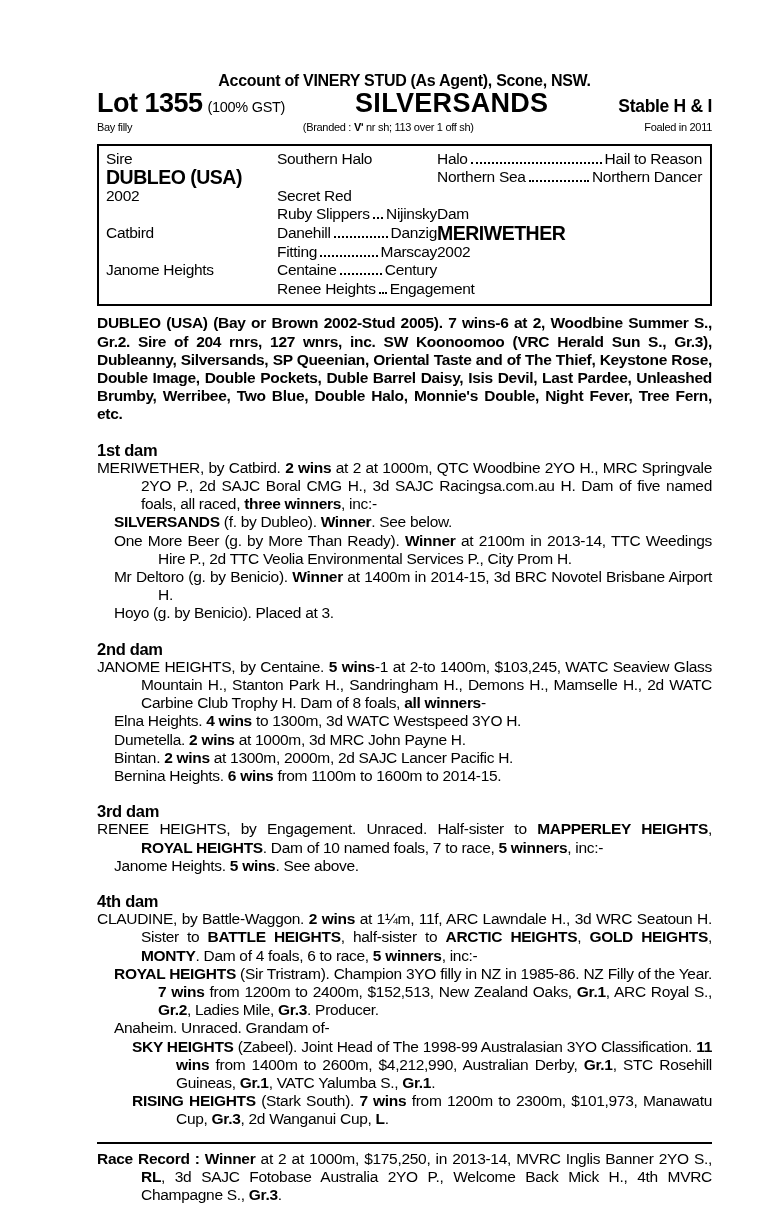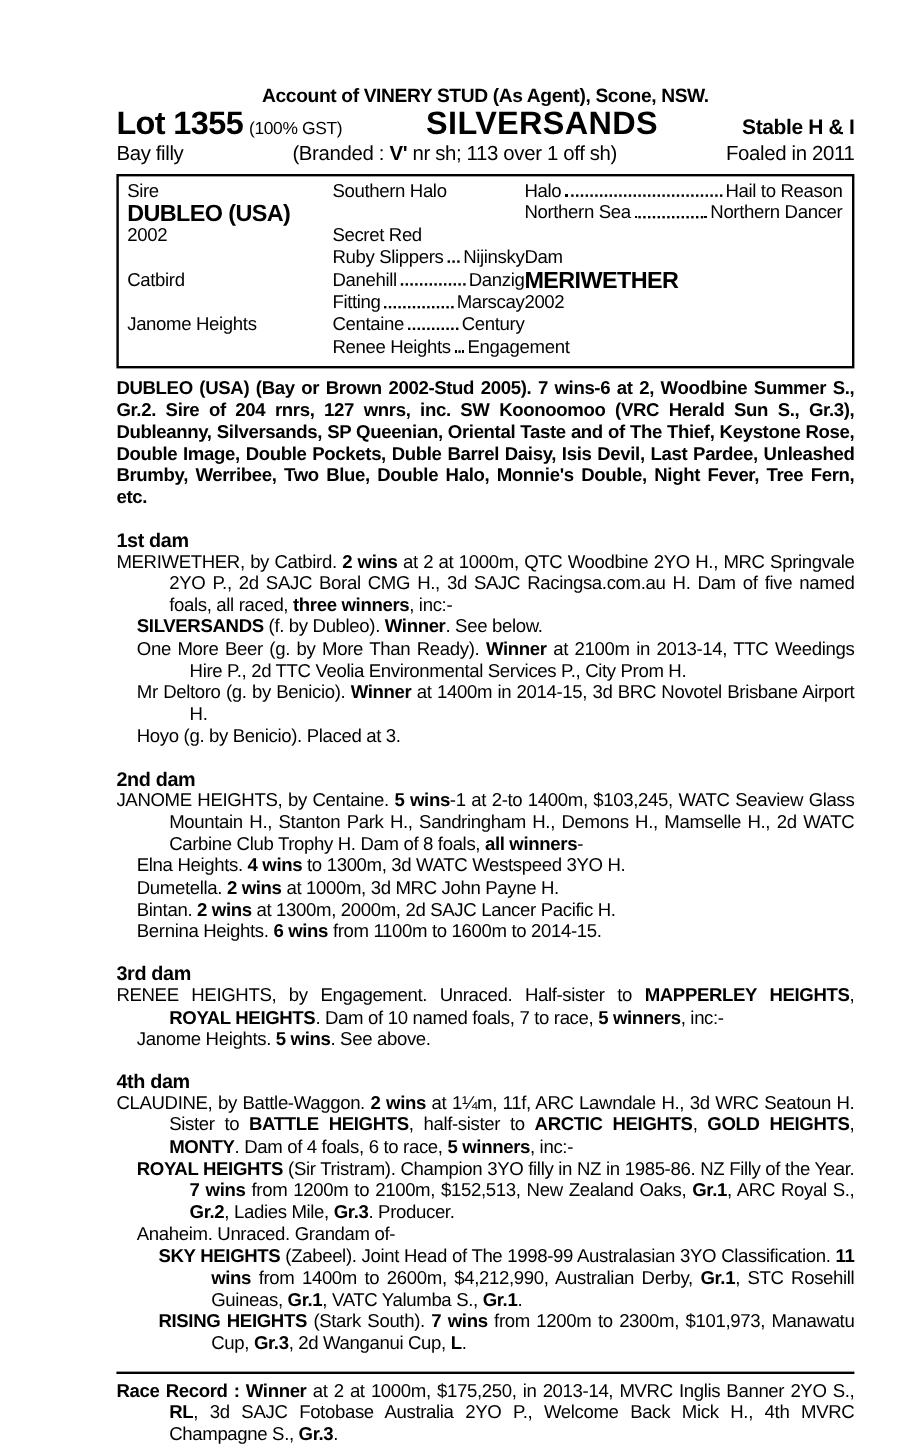--- a/index.html
+++ b/index.html
@@ -12,21 +12,21 @@
   .page{box-sizing:border-box;width:769px;height:1210px;padding:72px 57px 0 97px;overflow:hidden;}
 
   
   .account{text-align:center;font-weight:bold;font-size:16px;}
   .lot-line{display:flex;justify-content:space-between;align-items:baseline;margin-top:4px;}
   .lot-group{white-space:nowrap;}
   .lot-num{font-size:27px;font-weight:bold;letter-spacing:-0.5px;}
   .gst{font-size:14.5px;margin-left:5px;}
   .horse{font-size:27px;font-weight:bold;letter-spacing:0.3px;}
   .stable{font-size:17.5px;font-weight:bold;}
-  .sub-line{display:flex;justify-content:space-between;align-items:baseline;font-size:17px;margin-top:2px;}
+  .sub-line{display:flex;justify-content:space-between;align-items:baseline;font-size:11px;margin-top:2px;}
   .brand-mark{font-weight:bold;}
 
   
   .ped-box{border:2px solid #000;margin-top:7px;padding:4px 8px 6px 7px;}
   .ped-grid{display:grid;grid-template-columns:171px 160px 1fr;}
   .ped-grid>div{height:18.6px;line-height:18.6px;white-space:nowrap;overflow:visible;}
   .big{font-size:19.5px;font-weight:bold;letter-spacing:-0.5px;}
   .leader{display:flex;align-items:baseline;}
   .dots{flex:1;border-bottom:2px dotted #000;margin:0 3px 3px 3px;min-width:8px;}
 
@@ -136,21 +136,21 @@
       <div class="para lvl0"><span>JANOME HEIGHTS, by Centaine. </span><b>5 wins</b><span>-1 at 2-to 1400m, $103,245, WATC Seaview Glass Mountain H., Stanton Park H., Sandringham H., Demons H., Mamselle H., 2d WATC Carbine Club Trophy H. Dam of 8 foals, </span><b>all winners</b><span>-</span></div>
       <div class="para lvl1"><span>Elna Heights. </span><b>4 wins</b><span> to 1300m, 3d WATC Westspeed 3YO H.</span></div>
       <div class="para lvl1"><span>Dumetella. </span><b>2 wins</b><span> at 1000m, 3d MRC John Payne H.</span></div>
       <div class="para lvl1"><span>Bintan. </span><b>2 wins</b><span> at 1300m, 2000m, 2d SAJC Lancer Pacific H.</span></div>
       <div class="para lvl1"><span>Bernina Heights. </span><b>6 wins</b><span> from 1100m to 1600m to 2014-15.</span></div>
       <div class="dam-heading">3rd dam</div>
       <div class="para lvl0"><span>RENEE HEIGHTS, by Engagement. Unraced. Half-sister to </span><b>MAPPERLEY HEIGHTS</b><span>, </span><b>ROYAL HEIGHTS</b><span>. Dam of 10 named foals, 7 to race, </span><b>5 winners</b><span>, inc:-</span></div>
       <div class="para lvl1"><span>Janome Heights. </span><b>5 wins</b><span>. See above.</span></div>
       <div class="dam-heading">4th dam</div>
       <div class="para lvl0"><span>CLAUDINE, by Battle-Waggon. </span><b>2 wins</b><span> at 1¼m, 11f, ARC Lawndale H., 3d WRC Seatoun H. Sister to </span><b>BATTLE HEIGHTS</b><span>, half-sister to </span><b>ARCTIC HEIGHTS</b><span>, </span><b>GOLD HEIGHTS</b><span>, </span><b>MONTY</b><span>. Dam of 4 foals, 6 to race, </span><b>5 winners</b><span>, inc:-</span></div>
-      <div class="para lvl1"><b>ROYAL HEIGHTS</b><span> (Sir Tristram). Champion 3YO filly in NZ in 1985-86. NZ Filly of the Year. </span><b>7 wins</b><span> from 1200m to 2100m, $152,513, New Zealand Oaks, </span><b>Gr.1</b><span>, ARC Royal S., </span><b>Gr.2</b><span>, Ladies Mile, </span><b>Gr.3</b><span>. Producer.</span></div>
+      <div class="para lvl1"><b>ROYAL HEIGHTS</b><span> (Sir Tristram). Champion 3YO filly in NZ in 1985-86. NZ Filly of the Year. </span><b>7 wins</b><span> from 1200m to 2400m, $152,513, New Zealand Oaks, </span><b>Gr.1</b><span>, ARC Royal S., </span><b>Gr.2</b><span>, Ladies Mile, </span><b>Gr.3</b><span>. Producer.</span></div>
       <div class="para lvl1"><span>Anaheim. Unraced. Grandam of-</span></div>
       <div class="para lvl2"><b>SKY HEIGHTS</b><span> (Zabeel). Joint Head of The 1998-99 Australasian 3YO Classification. </span><b>11 wins</b><span> from 1400m to 2600m, $4,212,990, Australian Derby, </span><b>Gr.1</b><span>, STC Rosehill Guineas, </span><b>Gr.1</b><span>, VATC Yalumba S., </span><b>Gr.1</b><span>.</span></div>
       <div class="para lvl2"><b>RISING HEIGHTS</b><span> (Stark South). </span><b>7 wins</b><span> from 1200m to 2300m, $101,973, Manawatu Cup, </span><b>Gr.3</b><span>, 2d Wanganui Cup, </span><b>L</b><span>.</span></div>
     </div>
 
   <hr class="rr-rule">
   <div class="para" id="race-record"><b>Race Record : Winner</b><span> at 2 at 1000m, $175,250, in 2013-14, MVRC Inglis Banner 2YO S., </span><b>RL</b><span>, 3d SAJC Fotobase Australia 2YO P., Welcome Back Mick H., 4th MVRC Champagne S., </span><b>Gr.3</b><span>.</span></div>
 
 </div>
 

